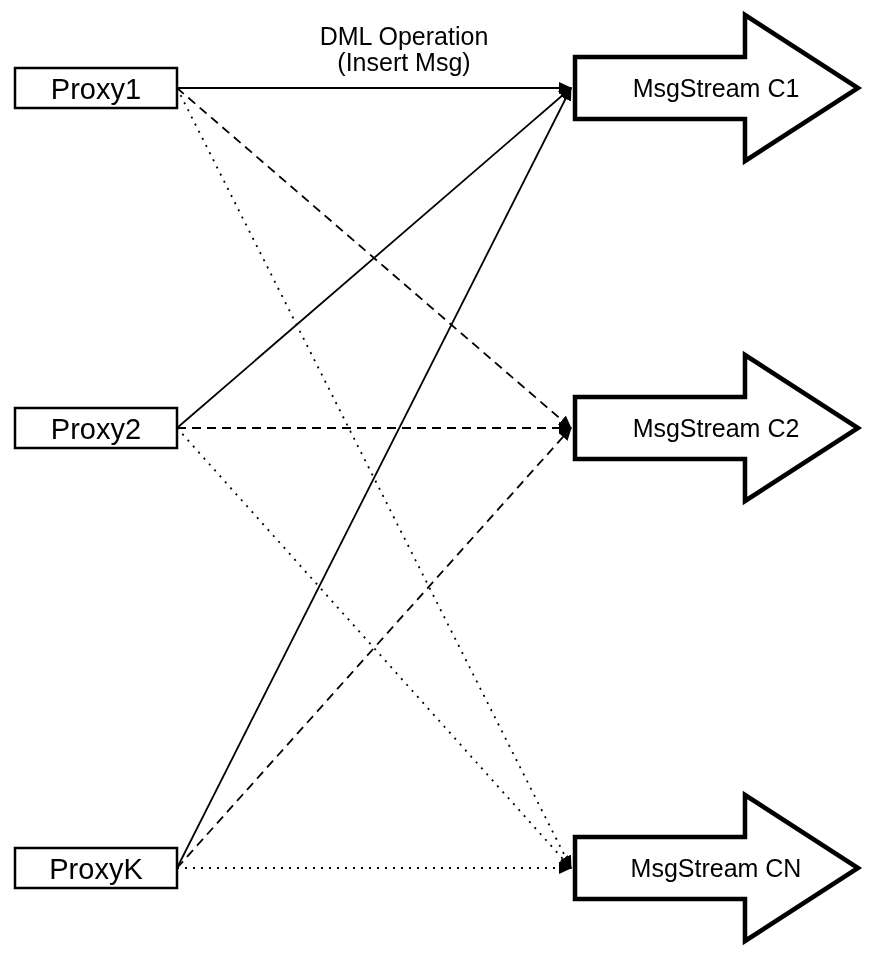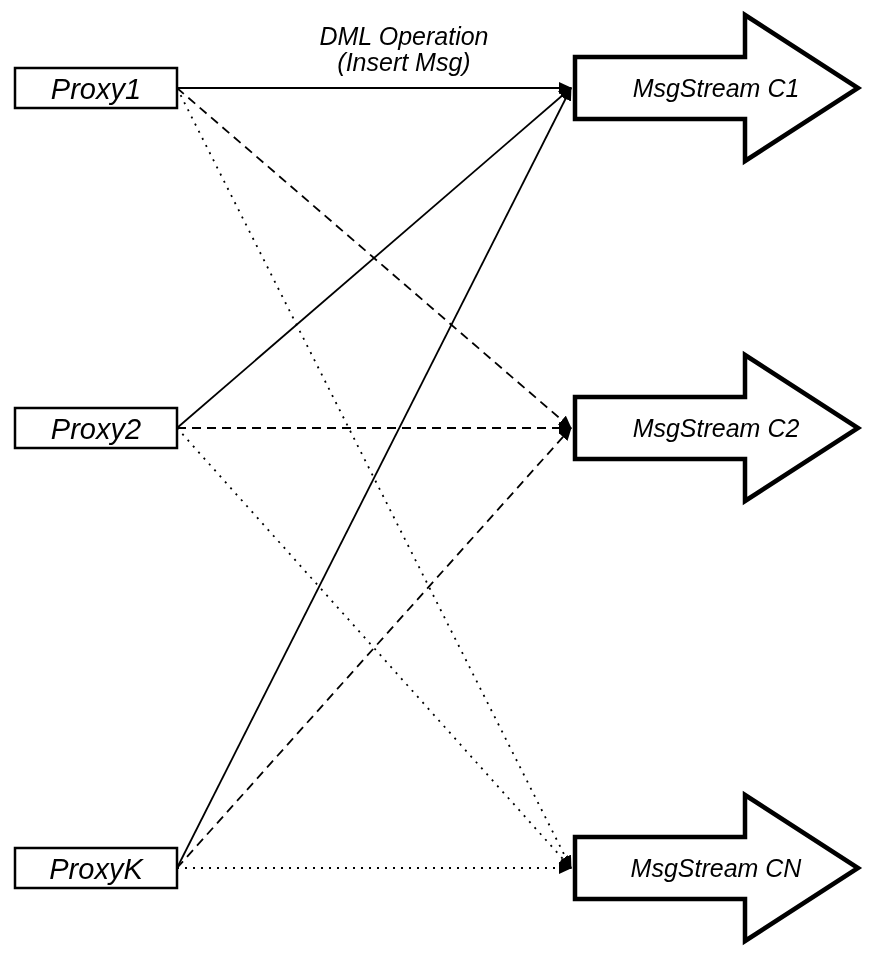--- a/index.html
+++ b/index.html
@@ -1,17 +1,17 @@
 <!DOCTYPE html>
 <html style="--ink: #000000; --bg: #ffffff;"><head>
 <meta charset="utf-8">
 <style>
   :root { --ink:#000000; --bg:#ffffff; }
   html, body { margin:0; padding:0; background:var(--bg); }
-  .canvas { width:875px; height:956px; position:relative; background:var(--bg); overflow:hidden;font-style:italic; }
+  .canvas { width:875px; height:956px; position:relative; background:var(--bg); overflow:hidden; }
   svg { display:block; }
   text {
     font-family:"Liberation Sans", sans-serif;
     fill:var(--ink);
     text-anchor:middle;
   }
   .proxy-box {
     fill:var(--bg);
     stroke:var(--ink);
     stroke-width:2.5;

